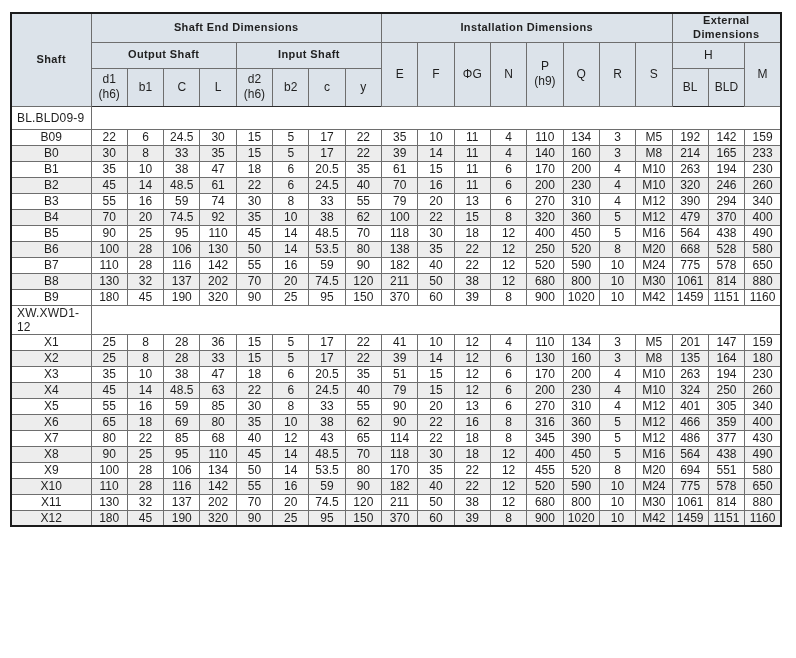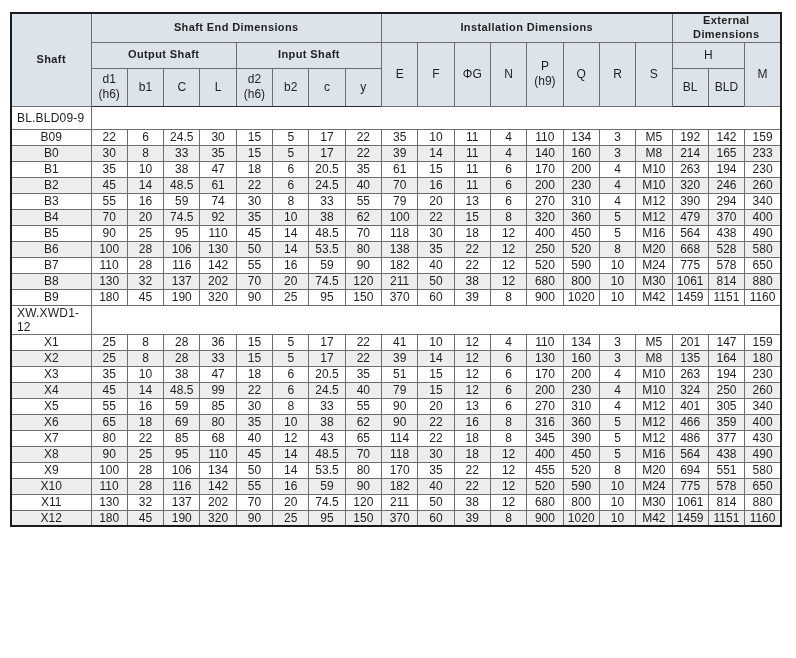--- a/index.html
+++ b/index.html
@@ -418,21 +418,21 @@
           <td>M10</td>
           <td>263</td>
           <td>194</td>
           <td>230</td>
         </tr>
         <tr class="alt">
           <td>X4</td>
           <td>45</td>
           <td>14</td>
           <td>48.5</td>
-          <td>99</td>
+          <td>63</td>
           <td>22</td>
           <td>6</td>
           <td>24.5</td>
           <td>40</td>
           <td>79</td>
           <td>15</td>
           <td>12</td>
           <td>6</td>
           <td>200</td>
           <td>230</td>

